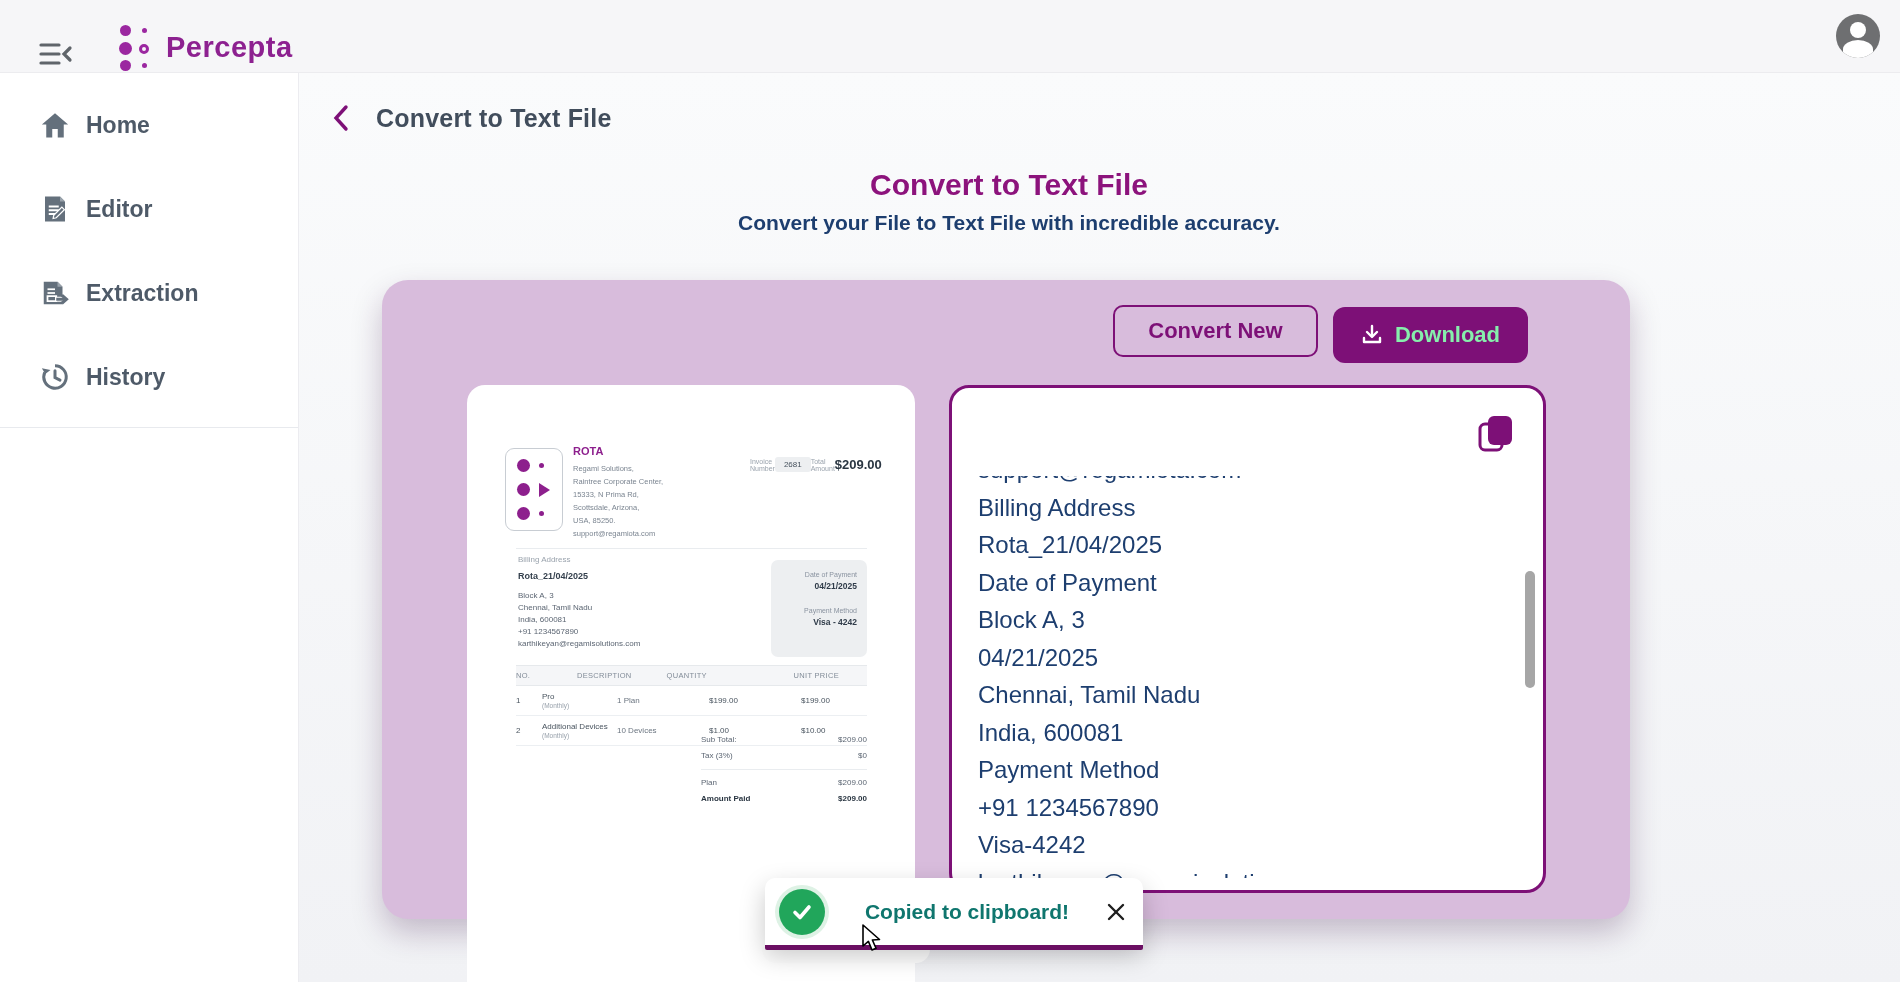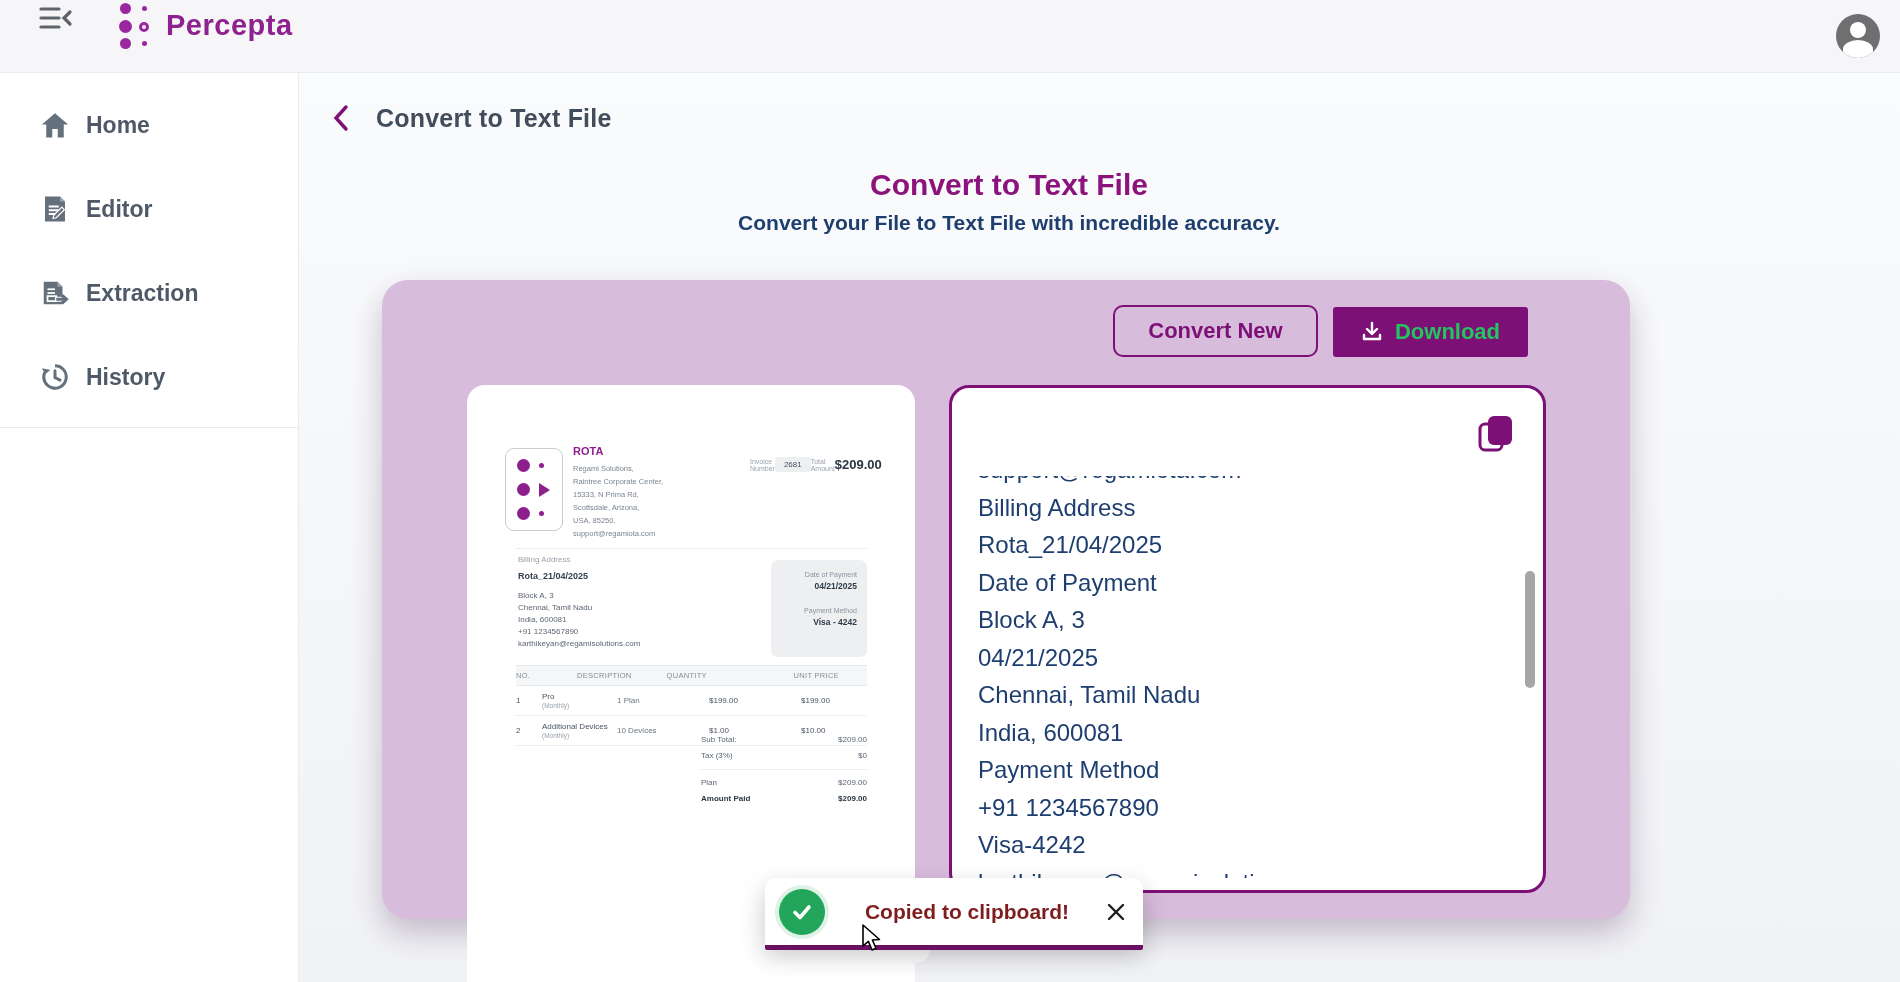--- a/index.html
+++ b/index.html
@@ -2,21 +2,21 @@
 <html><head>
 <meta charset="utf-8">
 <style>
   * { margin:0; padding:0; box-sizing:border-box; }
   html,body { width:1900px; height:982px; }
   body { font-family:"Liberation Sans", sans-serif; background:#f4f5f8; position:relative; overflow:hidden; }
   .screen { position:absolute; inset:0; width:1900px; height:982px; }
 
   
   .topbar { position:absolute; top:0; left:0; width:1900px; height:73px; background:#f6f6f8;
-            border-bottom:1px solid #ececef; display:flex; align-items:flex-start; z-index:30; }
+            border-bottom:1px solid #ececef; display:flex; align-items:flex-end; z-index:30; }
   .hamburger { margin-left:36px; width:40px; height:36px; display:flex; align-items:center; justify-content:center; cursor:pointer; }
   .brand { display:flex; align-items:center; margin-left:42px; gap:12px; }
   .logo-dots { position:relative; width:36px; height:50px; }
   .logo-dots span { position:absolute; border-radius:50%; background:#9b27a0; }
   .ld-a1 { left:2px; top:3px;  width:11px; height:11px; }
   .ld-a2 { left:1px; top:20px; width:13px; height:13px; }
   .ld-a3 { left:2px; top:38px; width:11px; height:11px; }
   .ld-b1 { left:24px; top:6px;  width:5px; height:5px; }
   .ld-b2 { left:21px; top:22px; width:10px; height:10px; background:transparent !important; border:3px solid #9b27a0; }
   .ld-b3 { left:24px; top:41px; width:5px; height:5px; }
@@ -46,22 +46,22 @@
                 font-size:30px; font-weight:700; color:#8c137c; }
   .hero-subtitle { position:absolute; top:138px; left:0; width:1420px; text-align:center;
                    font-size:21px; font-weight:600; color:#1d3e6f; }
 
   
   .panel { position:absolute; left:83px; top:207px; width:1248px; height:639px; background:#d8bcdc;
            border-radius:26px; box-shadow:0 14px 30px rgba(60,20,70,.25); }
   .btn-convert-new { position:absolute; left:731px; top:25px; width:205px; height:52px; border-radius:10px;
                      border:2px solid #7d1077; background:transparent; color:#7d1077;
                      font-size:22px; font-weight:600; font-family:"Liberation Sans",sans-serif; cursor:pointer; }
-  .btn-download { position:absolute; left:951px; top:27px; width:195px; height:50px; border-radius:3px;
-                  border:none; background:#7d1077; color:#22c55e; font-size:22px; font-weight:600;
+  .btn-download { position:absolute; left:951px; top:27px; width:195px; height:56px; border-radius:12px;
+                  border:none; background:#7d1077; color:#86efac; font-size:22px; font-weight:600;
                   font-family:"Liberation Sans",sans-serif; cursor:pointer;
                   display:flex; align-items:center; justify-content:center; gap:12px; }
 
   
   .invoice { position:absolute; left:85px; top:105px; width:448px; height:628px; background:#ffffff;
              border-radius:18px; overflow:hidden; }
   .inv-logo { position:absolute; left:38px; top:63px; width:58px; height:83px; border:1.5px solid #c8cdd3;
               border-radius:9px; display:flex; flex-direction:column; justify-content:space-evenly; padding-left:11px; }
   .inv-logo .row { display:flex; align-items:center; gap:9px; }
   .dot-big { width:13px; height:13px; border-radius:50%; background:#8d1f8d; }
@@ -109,21 +109,21 @@
   .tp-thumb { position:absolute; right:8px; top:183px; width:10px; height:117px; border-radius:5px; background:#a6a6a6; }
 
   
   .toast { position:absolute; left:765px; top:878px; width:378px; z-index:50; }
   .toast-box { background:#ffffff; border-radius:10px 10px 0 0; height:67px; display:flex; align-items:center;
                box-shadow:0 10px 26px rgba(0,0,0,.22); padding:0 16px 0 10px; }
   .toast-under { position:absolute; left:-3px; top:69px; width:168px; height:16px; background:#fdfdfd;
                  border-radius:0 0 14px 14px; z-index:-1; }
   .check-wrap { width:54px; height:54px; border-radius:50%; background:#def2e5; display:flex; align-items:center; justify-content:center; flex:0 0 54px; }
   .check-circle { width:46px; height:46px; border-radius:50%; background:#21a65b; display:flex; align-items:center; justify-content:center; }
-  .toast-msg { flex:1; text-align:center; font-size:21px; font-weight:600; color:#7f1d1d; }
+  .toast-msg { flex:1; text-align:center; font-size:21px; font-weight:600; color:#0f766e; }
   .toast-close { width:22px; height:22px; cursor:pointer; flex:0 0 22px; }
   .toast-bar { height:5px; background:#6b0f63; border-radius:0 0 2px 2px; }
 
   .cursor { position:absolute; left:860px; top:924px; z-index:60; }
 </style>
 </head>
 <body>
 
 <div class="screen">
 

